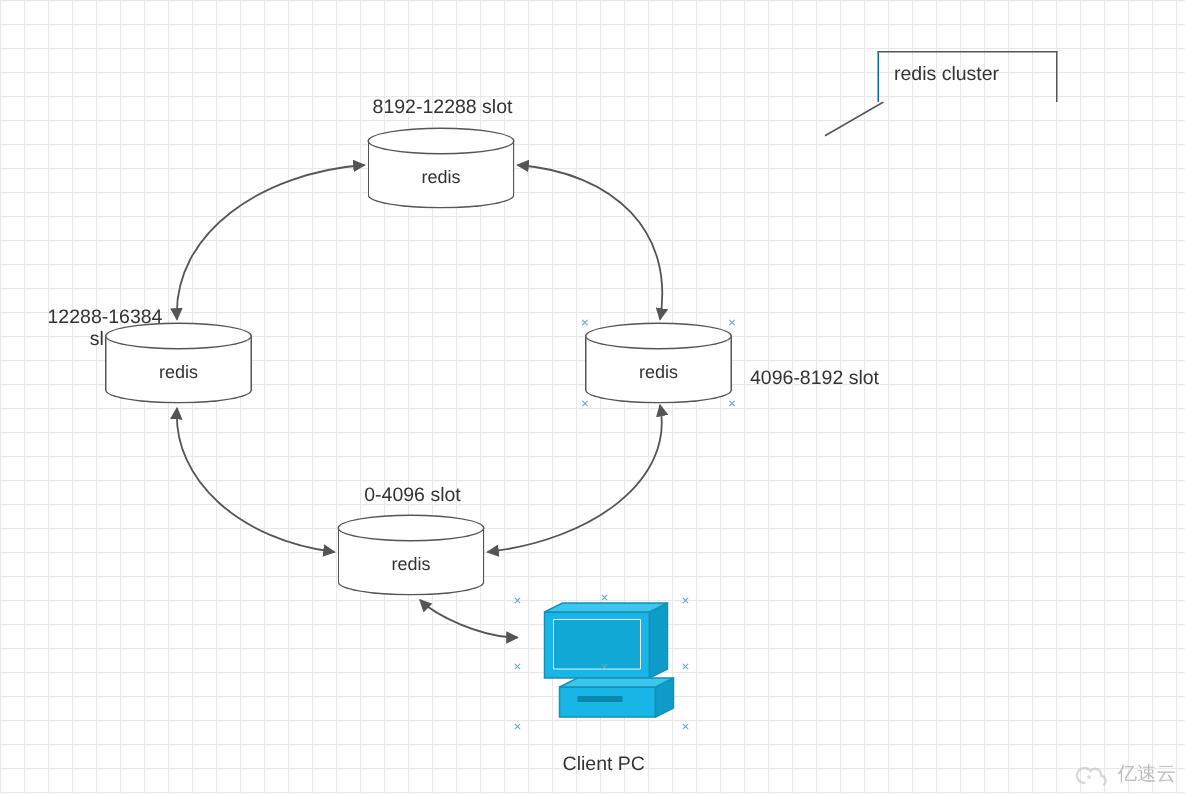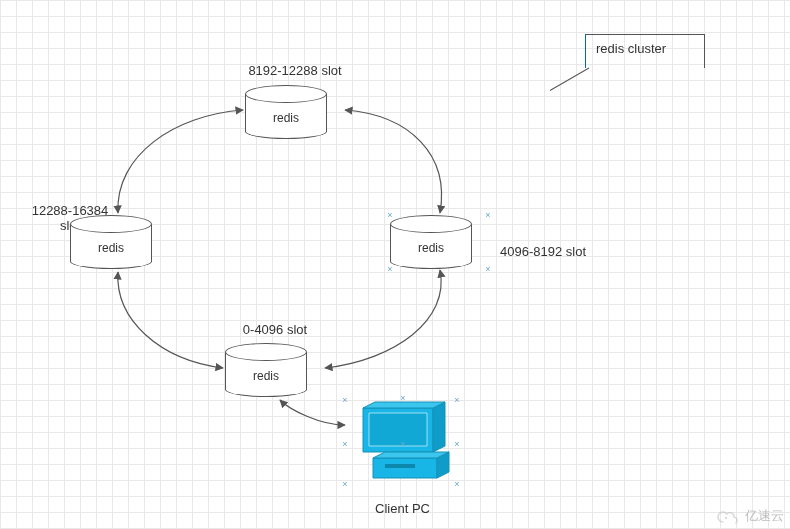--- a/index.html
+++ b/index.html
@@ -15,21 +15,21 @@
   .grid-bg {
     position: absolute; inset: 0;
     background-image:
       linear-gradient(to right, #e8e8e8 1px, transparent 1px),
       linear-gradient(to bottom, #e8e8e8 1px, transparent 1px);
     background-size: 16px 16px;
   }
   .stage { position: absolute; inset: 0; }
   .cylinder {
     position: absolute;
-    width: 82px; height: 54px;
+    width: 98px; height: 54px;
   }
   .cyl-body {
     position: absolute;
     left: 0; right: 0;
     top: 9px; bottom: 0;
     background: #fff;
     border-left: 1px solid #555;
     border-right: 1px solid #555;
     border-bottom-left-radius: 49px 9px;
     border-bottom-right-radius: 49px 9px;

